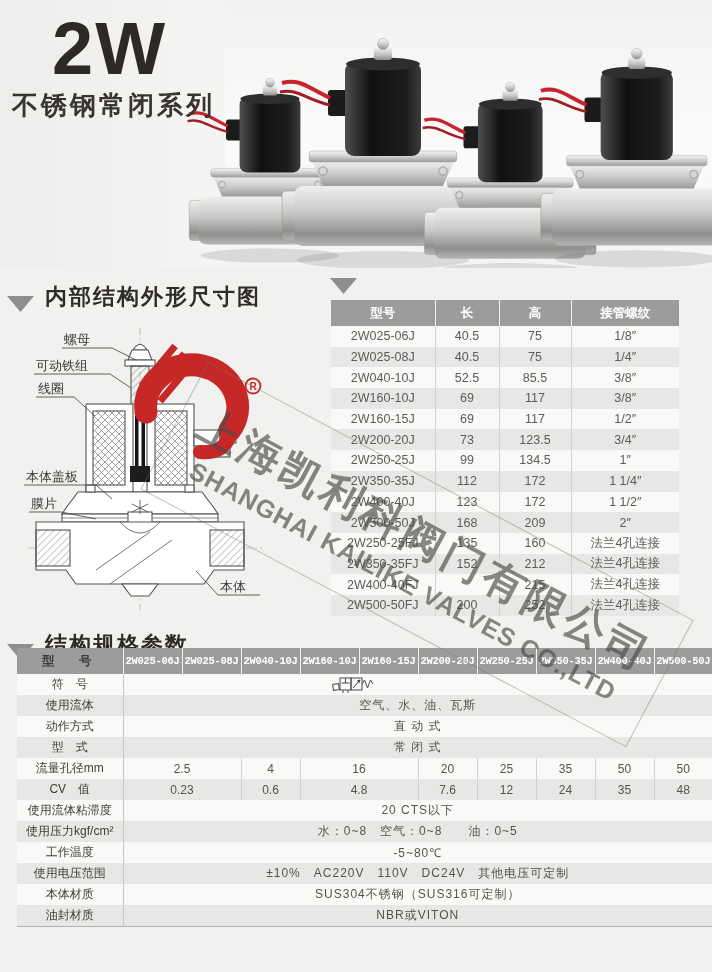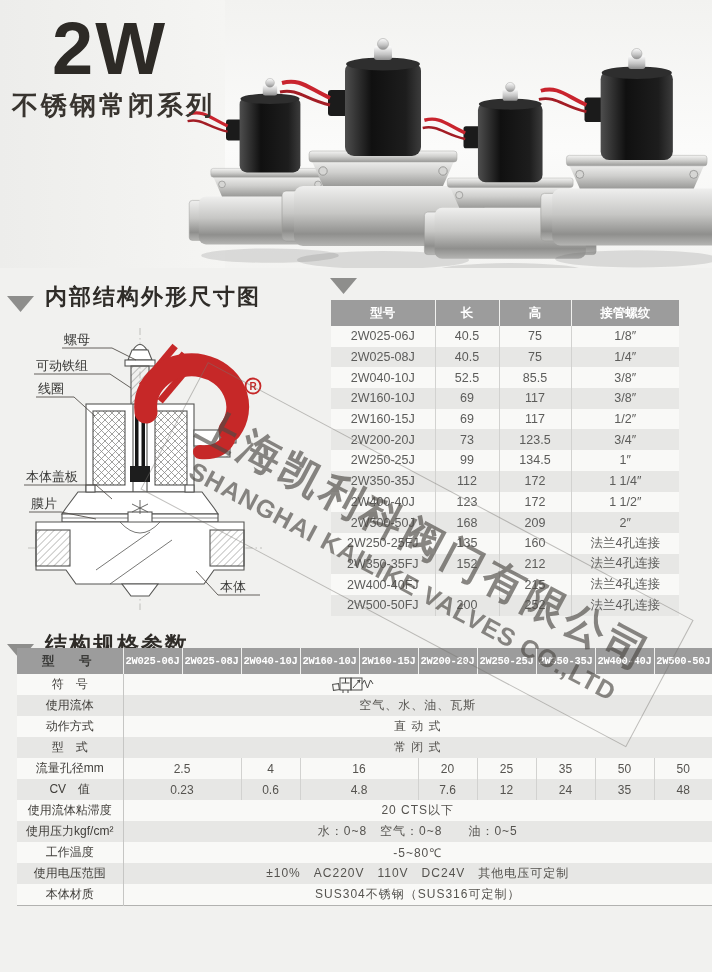--- a/index.html
+++ b/index.html
@@ -399,20 +399,24 @@
           <td colspan="10" class="spanv">-5~80℃</td>
         </tr>
         <tr>
           <td class="lbl">使用电压范围</td>
           <td colspan="10" class="spanv">±10%　AC220V　110V　DC24V　其他电压可定制</td>
         </tr>
         <tr>
           <td class="lbl">本体材质</td>
           <td colspan="10" class="spanv">SUS304不锈钢（SUS316可定制）</td>
         </tr>
+        <tr>
+          <td class="lbl">油封材质</td>
+          <td colspan="10" class="spanv">NBR或VITON</td>
+        </tr>
       </tbody>
   </table>
 
   <div class="watermark">
     <div class="wm-cn">上海凯利科阀门有限公司</div>
     <div class="wm-en">SHANGHAI KAILIKE VALVES CO.,LTD</div>
   </div>
 
 </div>
 

